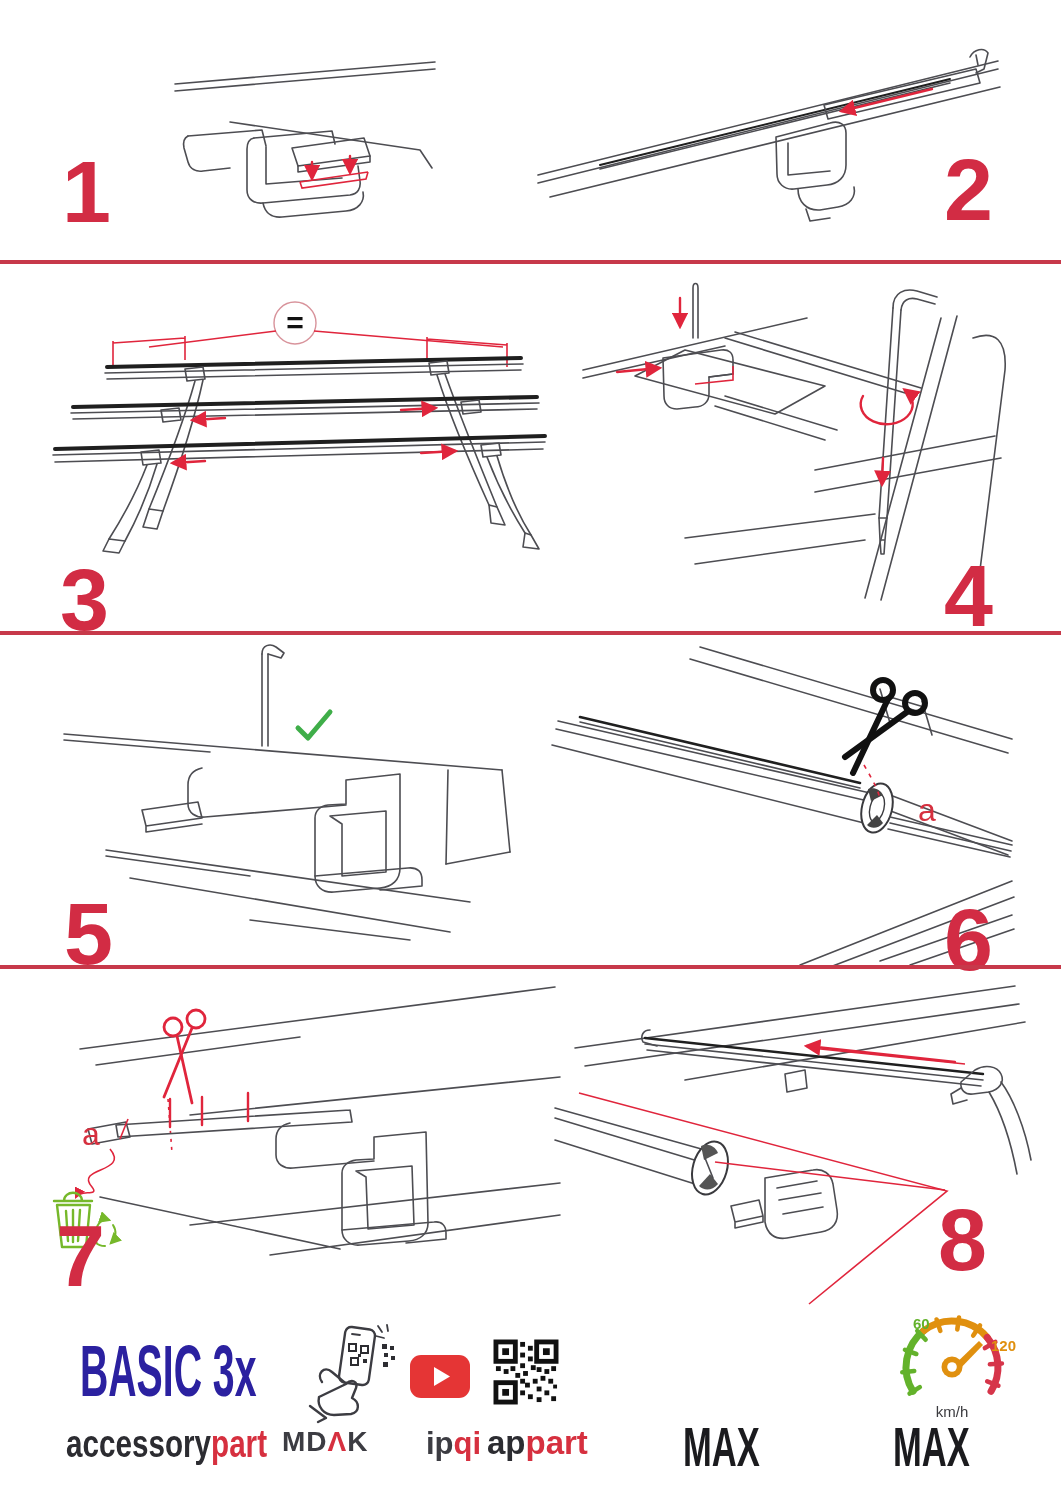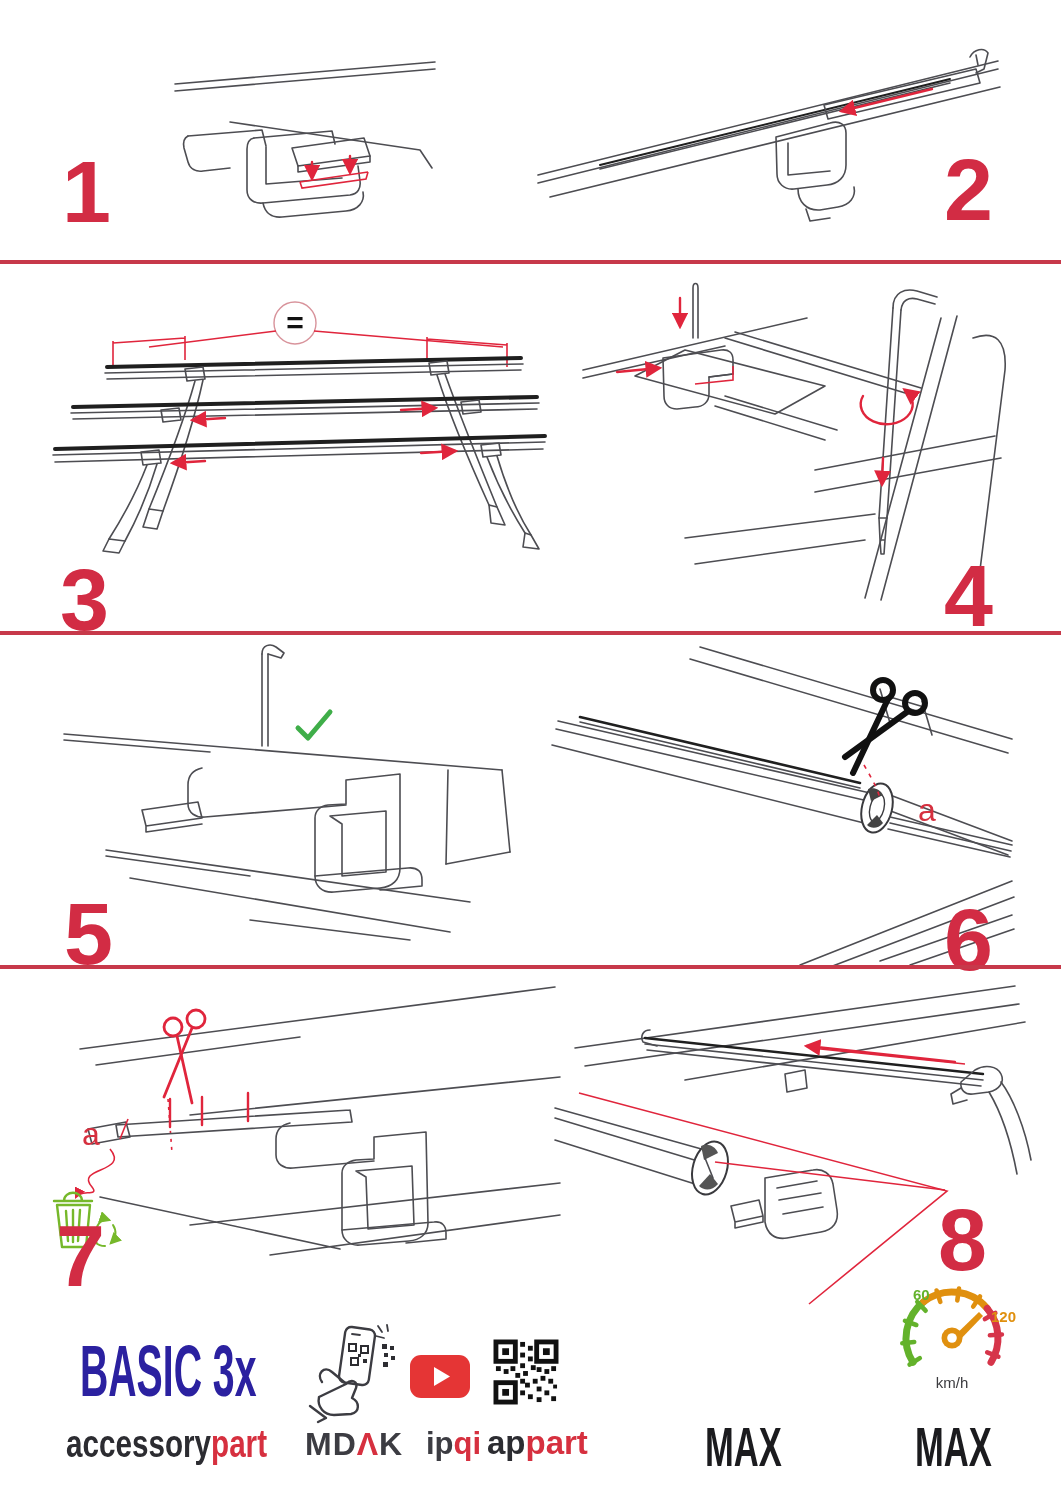--- a/index.html
+++ b/index.html
@@ -25,21 +25,21 @@
   .cond{display:inline-block;transform-origin:left top;}
   .brand-title{position:absolute;left:80px;top:1336px;font-weight:bold;font-size:56px;line-height:1;
        color:var(--brand-blue);white-space:nowrap;}
   .brand-title .cond{transform:scale(0.70,1.28);}
   .brand-sub{position:absolute;left:66px;top:1424px;font-weight:bold;font-size:38px;line-height:1;white-space:nowrap;}
   .brand-sub .cond{transform:scale(0.78,1.02);}
   .wordmark{position:absolute;font-weight:bold;color:var(--dark-gray);white-space:nowrap;}
   .wm-red{color:var(--logo-red);}
   .wm-black{color:#2c2c31;}
   .maxlabel{position:absolute;font-weight:bold;font-size:48px;line-height:1;color:#1b1b1e;
-       text-align:center;width:150px;}
+       text-align:left;width:150px;}
   .maxlabel .cond{transform:scale(0.72,1.15);transform-origin:center top;}
   .anno-a{font-family:"Liberation Sans",sans-serif;font-size:32px;fill:var(--logo-red);}
   .eqtext{font-family:"Liberation Sans",sans-serif;font-size:30px;font-weight:bold;fill:#111;}
 </style>
 </head>
 <body>
 
 <div class="page">
 
   <svg width="0" height="0" style="position:absolute" aria-hidden="true">
@@ -333,21 +333,21 @@
         <rect x="57" y="39" width="4" height="4"></rect>
           <rect x="52" y="34" width="3" height="3"></rect>
         <rect x="76" y="24" width="5" height="5"></rect>
           <rect x="84" y="26" width="4" height="4"></rect>
         <rect x="78" y="33" width="4" height="4"></rect>
           <rect x="85" y="36" width="4" height="4"></rect>
         <rect x="77" y="42" width="5" height="5"></rect>
       </g>
     </svg>
   </div>
-  <div class="wordmark" style="left:305px;top:1426px;font-size:32px;letter-spacing:1px">
+  <div class="wordmark" style="left:282px;top:1426px;font-size:28px;letter-spacing:1px">
     <span>MD</span><span class="wm-red">Λ</span><span>K</span>
   </div>
 
   <div class="panel" style="left:410px;top:1355px">
     <svg width="60" height="43" viewBox="0 0 60 43">
       <rect x="0" y="0" width="60" height="43" rx="11" fill="var(--youtube-red)"></rect>
       <polygon points="24,12 24,31 40,21.5" fill="#ffffff"></polygon>
     </svg>
   </div>
   <div class="wordmark" style="left:426px;top:1426px;font-size:31px">
@@ -393,21 +393,21 @@
     </svg>
   </div>
   <div class="wordmark" style="left:487px;top:1424px;font-size:33px">
     <span class="wm-black">ap</span><span class="wm-red">part</span>
   </div>
 
   <div class="maxlabel" style="left:668px;top:1420px">
     <span class="cond">MAX</span>
   </div>
 
-  <div class="panel" style="left:878px;top:1266px;width:150px">
+  <div class="panel" style="left:878px;top:1295px;width:150px">
     <svg width="134" height="128" viewBox="0 0 134 128" style="margin:0 auto">
       <g fill="none" stroke-linecap="round">
         <path d="M27,96.4 A46,46 0 0 1 37.7,35.8" stroke="var(--speed-green)" stroke-width="7"></path>
         <path d="M37.7,35.8 A46,46 0 0 1 101.2,42.4" stroke="var(--speed-orange)" stroke-width="7"></path>
         <path d="M101.2,42.4 A46,46 0 0 1 105,96.4" stroke="var(--speed-red)" stroke-width="7"></path>
         <g stroke-width="4.6">
           <line x1="33.8" y1="92.1" x2="23.6" y2="98.5" stroke="var(--speed-green)"></line>
           <line x1="28.2" y1="76.0" x2="16.3" y2="77.2" stroke="var(--speed-green)"></line>
           <line x1="30.3" y1="59.0" x2="19.0" y2="54.9" stroke="var(--speed-green)"></line>
           <line x1="39.6" y1="44.7" x2="31.3" y2="36.0" stroke="var(--speed-green)"></line>

